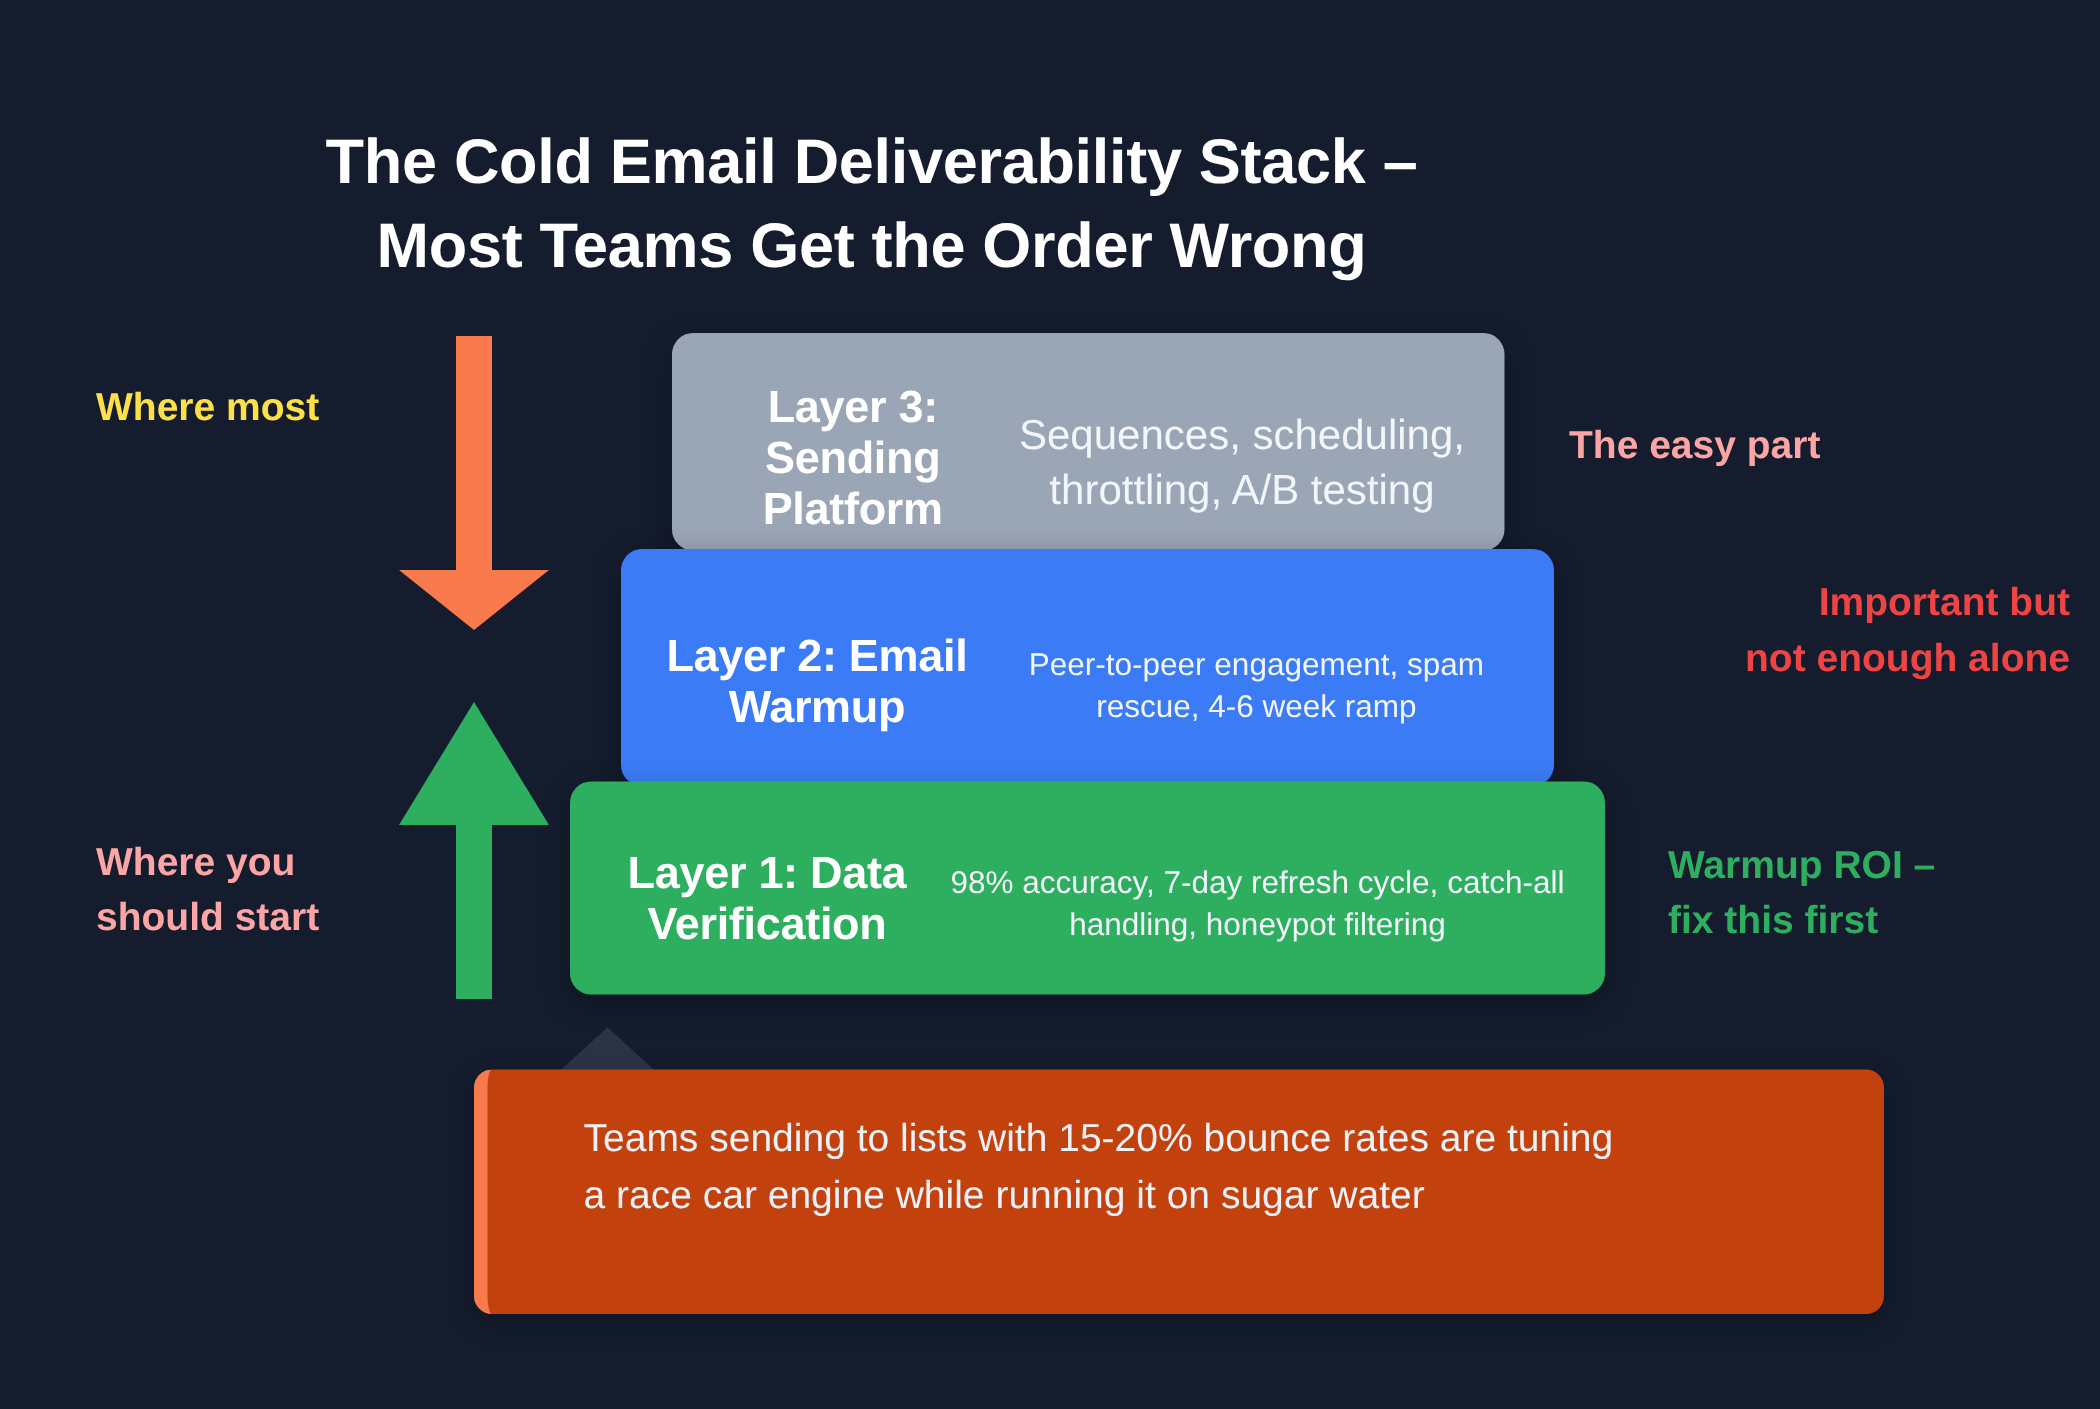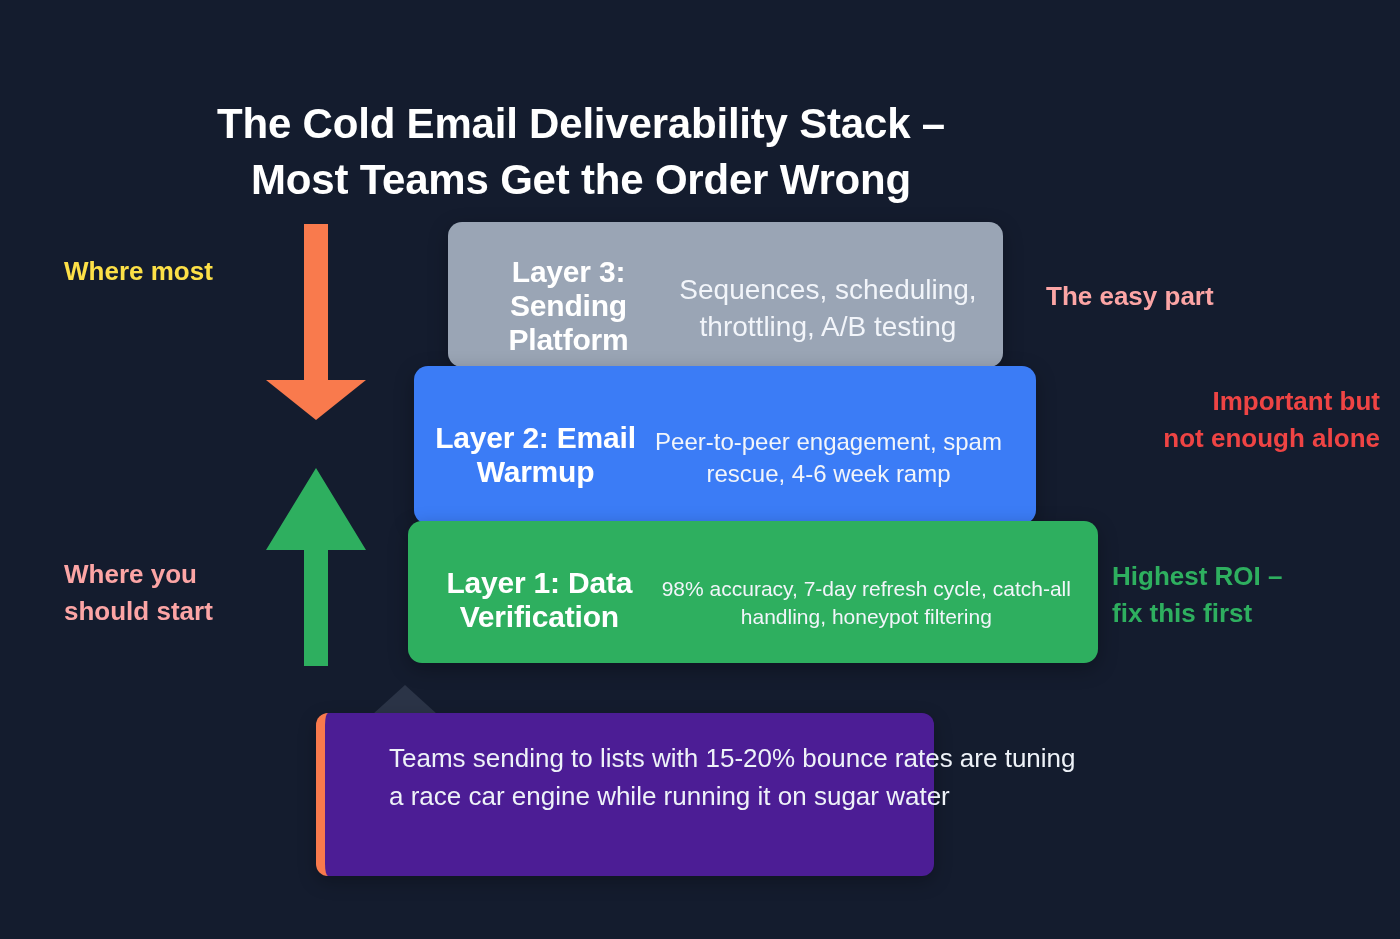--- a/index.html
+++ b/index.html
@@ -20,21 +20,21 @@
   .canvas {
     position: relative;
     width: 1400px;
     height: 939px;
   }
 
   
   .title {
     position: absolute;
     left: 0;
-    top: 68px;
+    top: 52px;
     width: 1162px;
     text-align: center;
     color: #ffffff;
     font-size: 42px;
     font-weight: bold;
     line-height: 1.33;
     letter-spacing: -0.2px;
   }
   .title .line { display: block; }
 
@@ -80,33 +80,32 @@
     left: 414px;
     top: 366px;
     width: 622px;
     height: 158px;
     background: #3b7cf6;
     z-index: 2;
     justify-content: flex-end;
     padding-top: 26px;
   }
   #layer2 .layer-title { font-size: 30px; margin-bottom: 6px; }
-  #layer2 .layer-desc  { font-size: 24px; }
+  #layer2 .layer-desc  { font-size: 21px; }
 
   
   #layer1 {
     left: 380px;
     top: 521px;
     width: 690px;
     height: 142px;
     background: #2eaf5f;
     z-index: 3;
     justify-content: center;
     padding-top: 22px;
-    margin-left: 28px;
   }
   #layer1 .layer-title { font-size: 30px; margin-bottom: 6px; }
   #layer1 .layer-desc  { font-size: 21px; }
 
   
   .arrow { position: absolute; }
   #arrow-down { left: 262px; top: 222px; z-index: 4; }
   #arrow-up   { left: 262px; top: 466px; z-index: 4; }
 
   
@@ -147,23 +146,23 @@
     width: 280px;
     color: #2eaf5f;
   }
   .side-note .line { display: block; }
 
   
   #callout {
     position: absolute;
     left: 316px;
     top: 713px;
-    width: 618px;
+    width: 940px;
     height: 163px;
-    background: #4c1d95;
+    background: #c2410c;
     border-radius: 12px;
     border-left: 9px solid #f97a4d;
     box-sizing: border-box;
     z-index: 2;
     box-shadow: 0 6px 18px rgba(0,0,0,0.25);
   }
   #callout-text {
     position: absolute;
     left: 64px;
     top: 26px;
@@ -240,21 +239,21 @@
   <div class="side-note" id="note-right-top">
     <span class="line">The easy part</span>
   </div>
 
   <div class="side-note" id="note-right-mid">
     <span class="line">Important but</span>
     <span class="line">not enough alone</span>
   </div>
 
   <div class="side-note" id="note-right-bottom">
-    <span class="line">Highest ROI –</span>
+    <span class="line">Warmup ROI –</span>
     <span class="line">fix this first</span>
   </div>
 
   <div id="callout-pointer"></div>
 
   <div id="callout">
     <div id="callout-text">Teams sending to lists with 15-20% bounce rates are tuning a race car engine while running it on sugar water</div>
   </div>
 
 </div>

